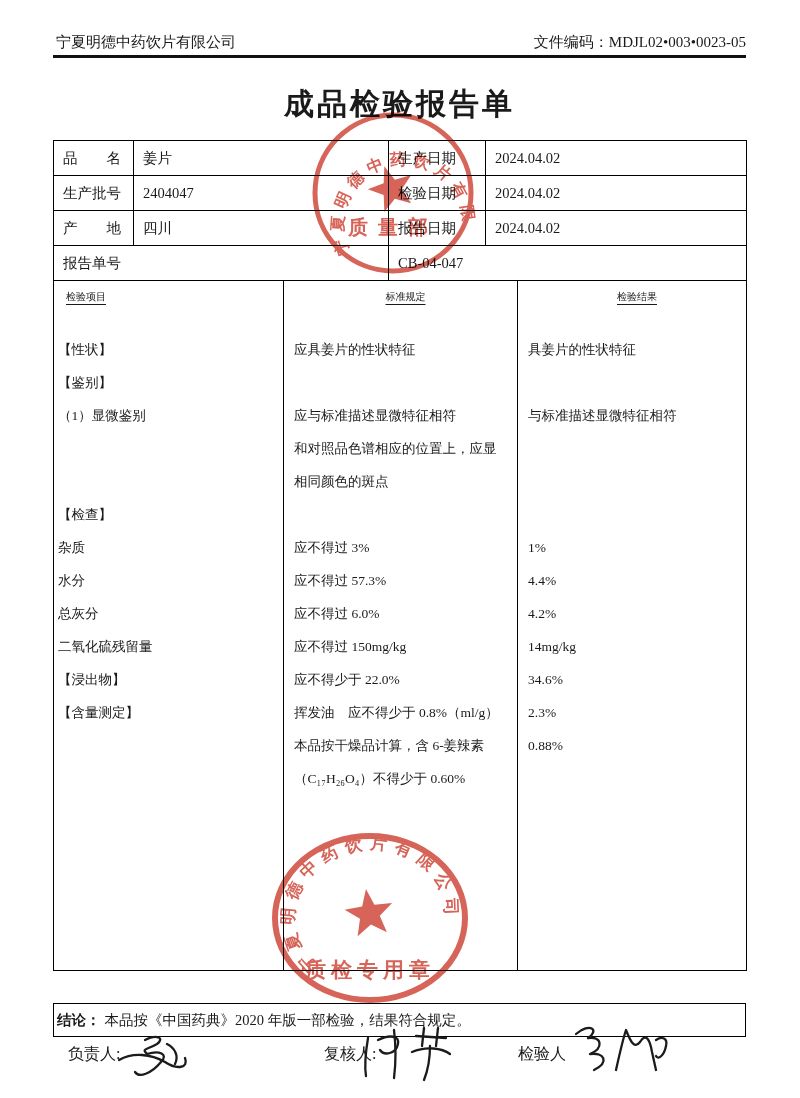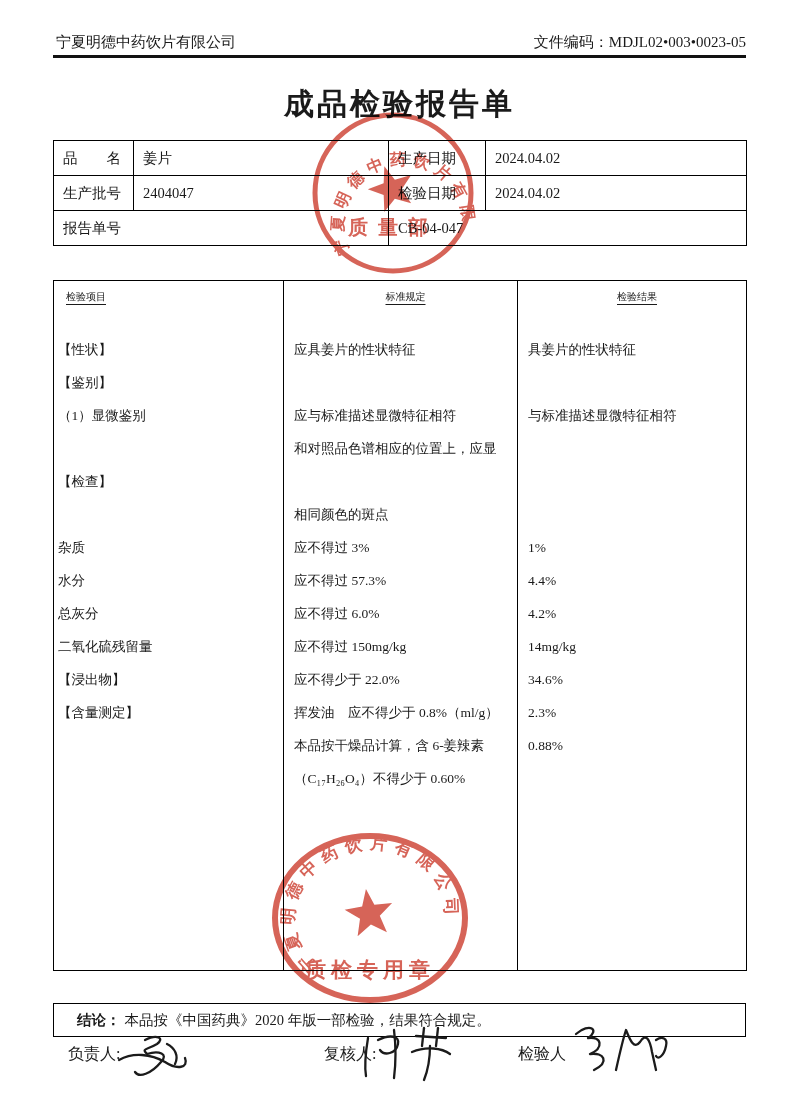--- a/index.html
+++ b/index.html
@@ -40,21 +40,21 @@
   .main-table .spacer td{height:20px;}
   .main-table .line td{height:33px;}
   .main-table .filler td{height:175px;}
   .main-table .c1{padding-left:4px;}
   .main-table .c2{padding-left:10px;}
   .main-table .c3{padding-left:10px;}
 
   
   .conclusion{position:absolute;left:53px;top:1003px;width:693px;height:34px;
               border:1px solid var(--line-color);display:flex;align-items:center;
-              padding-left:23px;font-size:14.5px;}
+              padding-left:3px;font-size:14.5px;}
   .conclusion b{font-weight:bold;margin-right:4px;}
 
   
   .signers{position:absolute;left:0;top:1040px;width:716px;height:58px;font-size:16px;margin-left:12px;}
   .signer-label{position:absolute;top:4px;}
   .lbl-resp{left:56px;}
   .lbl-rev{left:312px;}
   .lbl-insp{left:506px;}
   .sig{position:absolute;}
   .sig path{fill:none;stroke:#1b1b1b;stroke-width:2.3;stroke-linecap:round;stroke-linejoin:round;}
@@ -96,20 +96,26 @@
       <td class="lab">生产日期</td>
       <td class="val">2024.04.02</td>
     </tr>
     <tr>
       <td class="lab">生产批号</td>
       <td class="val">2404047</td>
       <td class="lab">检验日期</td>
       <td class="val">2024.04.02</td>
     </tr>
     <tr>
+      <td class="lab">产　　地</td>
+      <td class="val">四川</td>
+      <td class="lab">报告日期</td>
+      <td class="val">2024.04.02</td>
+    </tr>
+    <tr>
       <td class="lab" colspan="2">报告单号</td>
       <td class="val" colspan="2">CB-04-047</td>
     </tr>
   </tbody>
     </table>
 
   <table class="main-table">
     <colgroup>
         <col style="width:230px">
         <col style="width:234px">
@@ -140,27 +146,27 @@
       <td class="c1">（1）显微鉴别</td>
       <td class="c2">应与标准描述显微特征相符</td>
       <td class="c3">与标准描述显微特征相符</td>
     </tr>
     <tr class="line">
       <td class="c1"></td>
       <td class="c2">和对照品色谱相应的位置上，应显</td>
       <td class="c3"></td>
     </tr>
     <tr class="line">
+      <td class="c1"></td>
+      <td class="c2">相同颜色的斑点</td>
+      <td class="c3"></td>
+    </tr>
+    <tr class="line">
       <td class="c1">【检查】</td>
       <td class="c2"></td>
-      <td class="c3"></td>
-    </tr>
-    <tr class="line">
-      <td class="c1"></td>
-      <td class="c2">相同颜色的斑点</td>
       <td class="c3"></td>
     </tr>
     <tr class="line">
       <td class="c1">杂质</td>
       <td class="c2">应不得过 3%</td>
       <td class="c3">1%</td>
     </tr>
     <tr class="line">
       <td class="c1">水分</td>
       <td class="c2">应不得过 57.3%</td>

